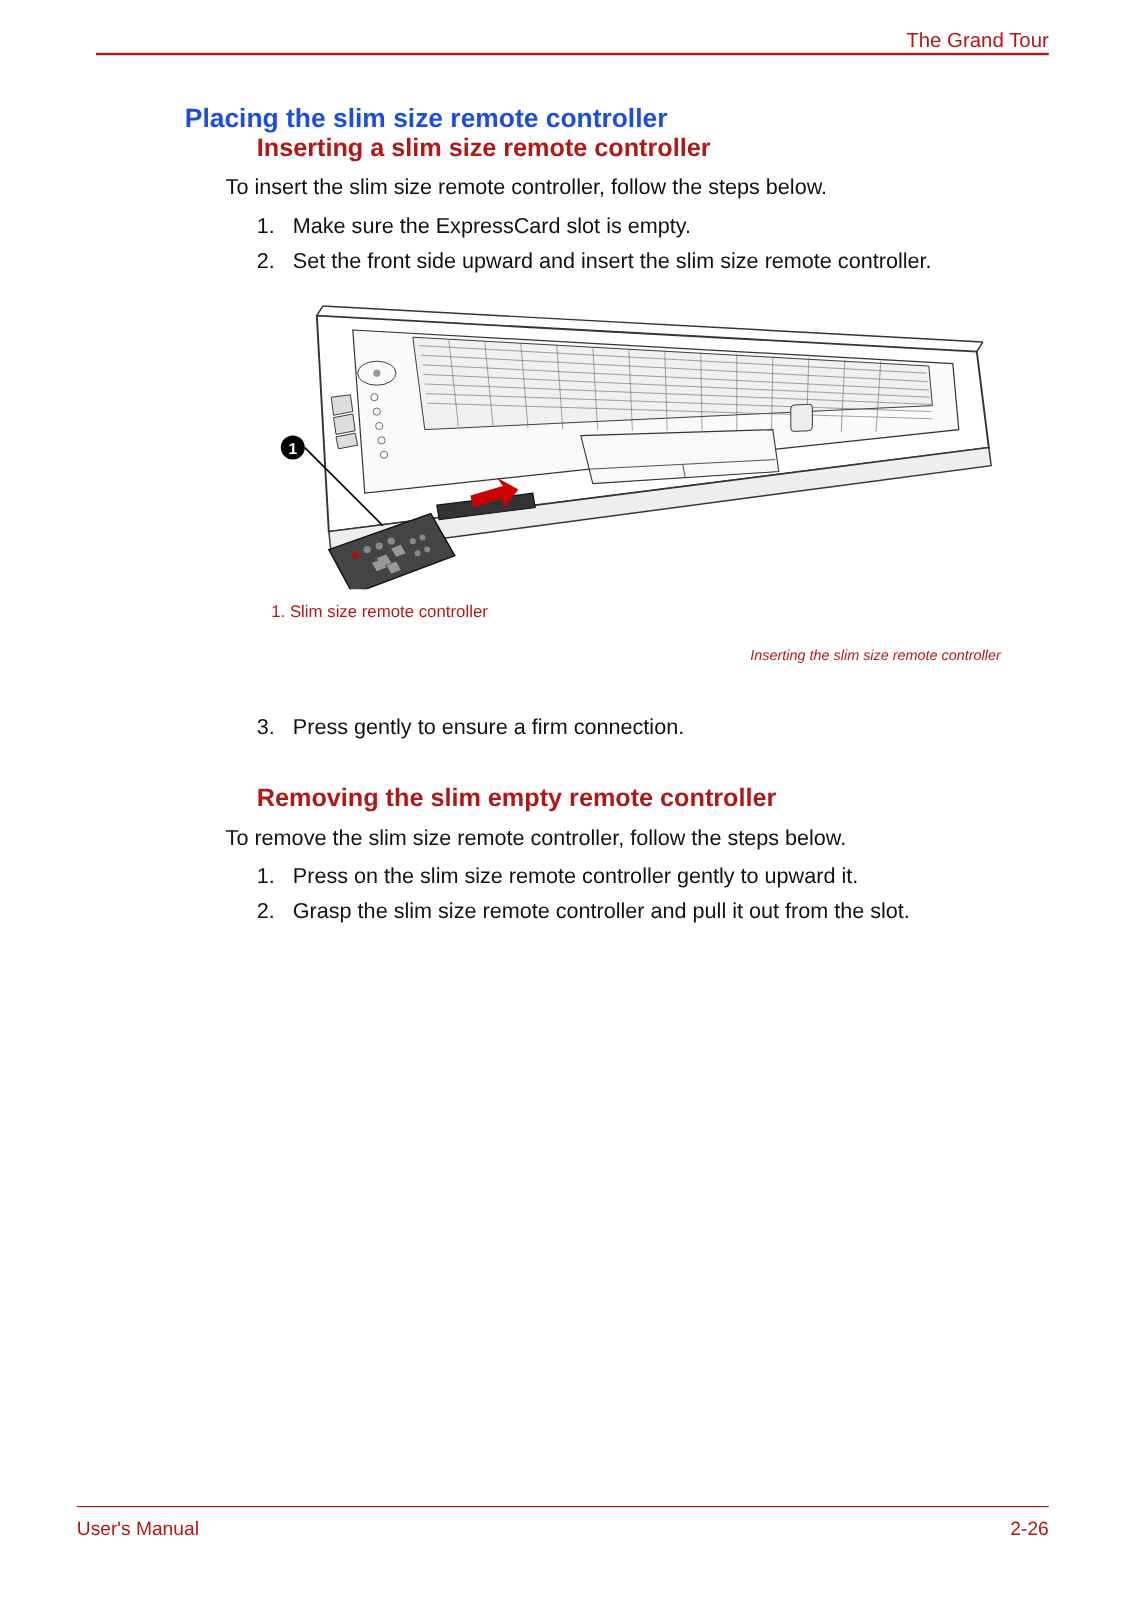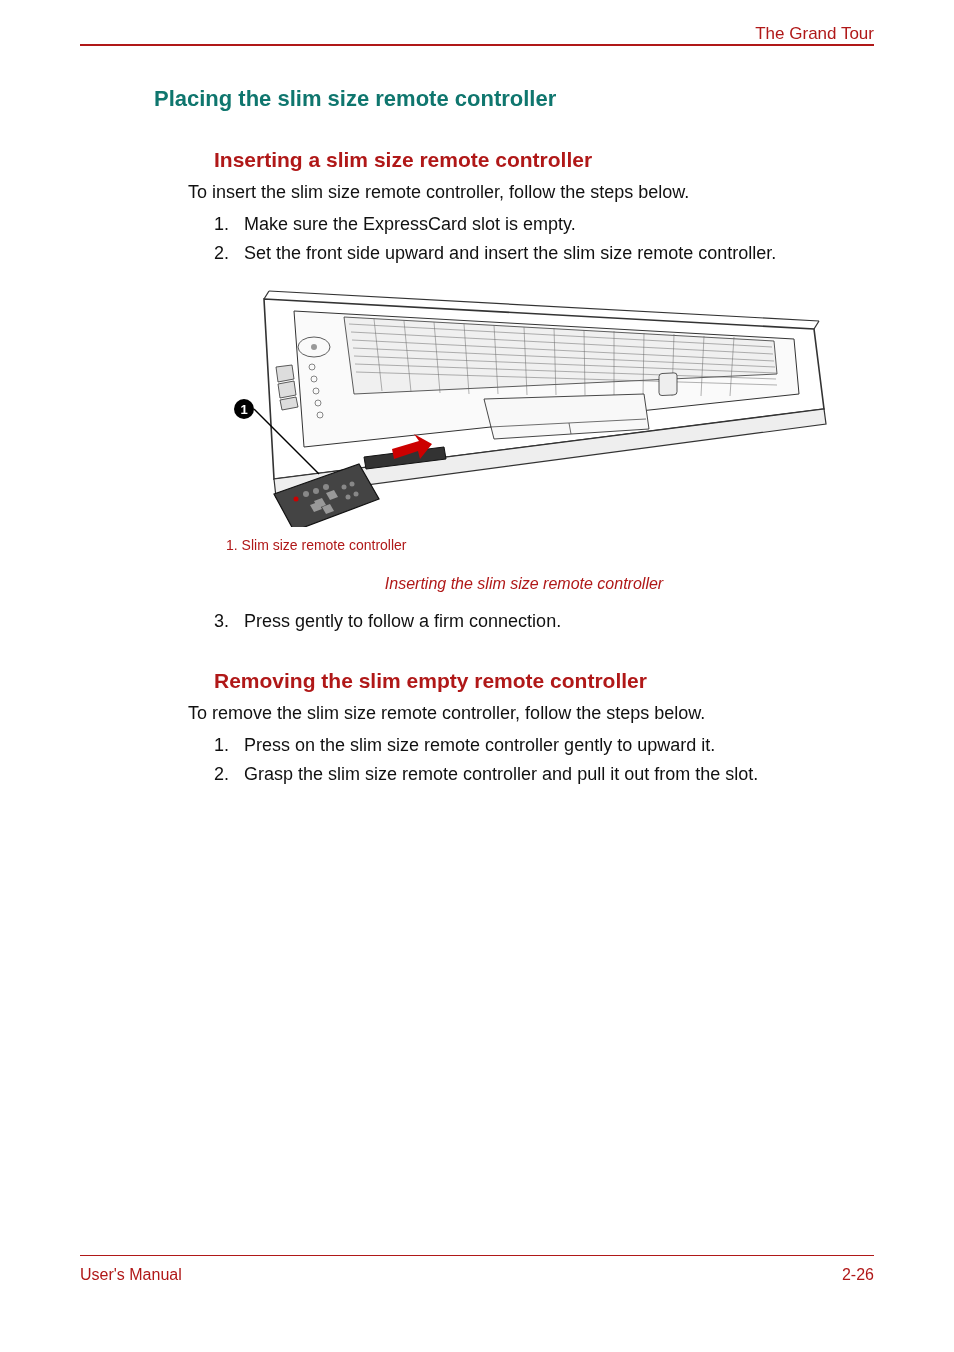--- a/index.html
+++ b/index.html
@@ -21,25 +21,24 @@
     }
     .header-section {
       text-align: right;
       color: #b01818;
       font-size: 17px;
       padding-bottom: 0;
       border-bottom: 2px solid #b01818;
       margin-bottom: 40px;
     }
     .section-heading {
-      color: #0f766e;
+      color: #1d4ed8;
       font-size: 22px;
       font-weight: bold;
       margin-left: 74px;
-      margin-bottom: 36px;
     }
     .subsection-heading {
       color: #b01818;
       font-size: 21px;
       font-weight: bold;
       margin-left: 134px;
       margin-bottom: 8px;
     }
     .body-text {
       color: #111;
@@ -77,31 +76,31 @@
       background: #ffffff;
     }
     .figure-callout-label {
       color: #b01818;
       font-size: 14px;
       margin-left: 146px;
       margin-bottom: 22px;
     }
     .figure-caption {
       color: #b01818;
-      font-size: 16px;
+      font-size: 12px;
       font-style: italic;
-      text-align: center;
+      text-align: right;
       margin-left: 134px;
       width: 620px;
-      margin-bottom: 15px;
+      margin-bottom: 40px;
     }
     .footer {
       position: absolute;
       bottom: 68px;
-      left: 80px;
+      left: 64px;
       right: 80px;
       border-top: 1px solid #b01818;
       padding-top: 10px;
       display: flex;
       justify-content: space-between;
       color: #b01818;
       font-size: 16px;
     }
     
     .laptop-svg {
@@ -232,21 +231,21 @@
   <div class="figure-callout-label">
     <span>1.</span>
     <span>Slim size remote controller</span>
   </div>
 
   <div class="figure-caption">Inserting the slim size remote controller</div>
 
   <div class="numbered-list">
     <div class="numbered-item">
       <span class="num">3.</span>
-      <span class="txt">Press gently to follow a firm connection.</span>
+      <span class="txt">Press gently to ensure a firm connection.</span>
     </div>
   </div>
 
   <div style="height:22px"></div>
 
   <h3 class="subsection-heading">Removing the slim empty remote controller</h3>
 
   <p class="body-text">To remove the slim size remote controller, follow the steps below.</p>
 
   <div class="numbered-list">

